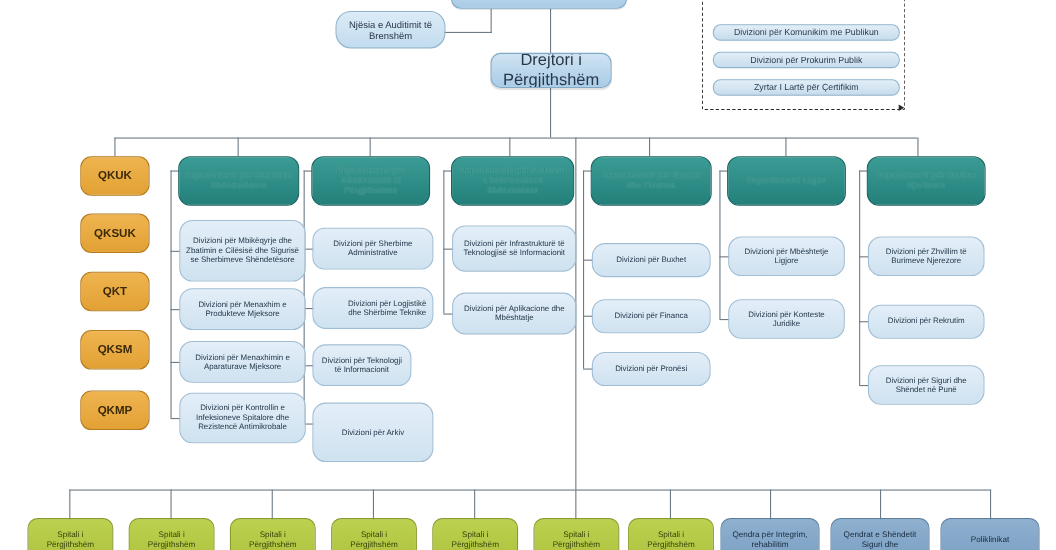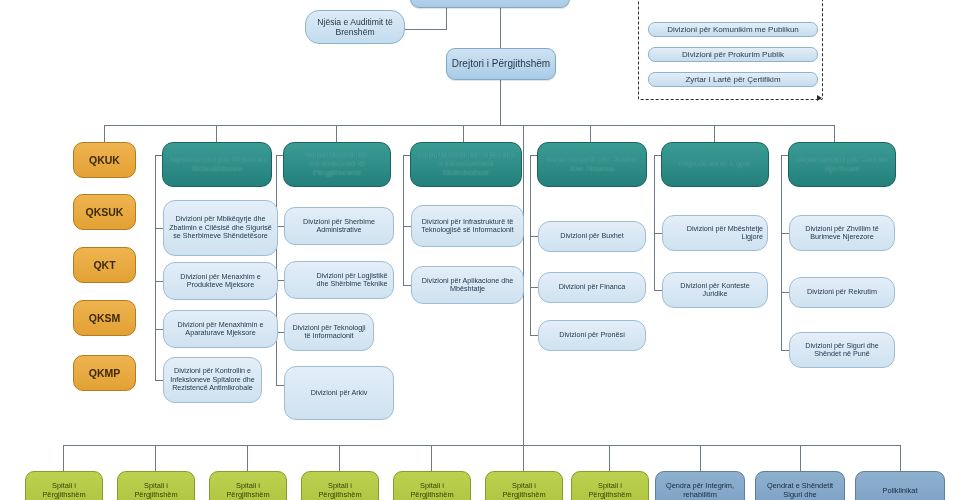--- a/index.html
+++ b/index.html
@@ -25,21 +25,21 @@
     z-index:3;
     overflow:hidden;
   }
   .node span { display:block; width:100%; }
 
   
   .lvl-top {
     background:linear-gradient(180deg,#cfe3f3 0%,#a9cbe6 100%);
     border:1px solid #7fa9c6;
     color:#27384a;
-    font-size:10px;
+    font-size:15px;
     box-shadow:0 1px 1px rgba(0,0,0,.12);
   }
   .lvl-unit {
     background:linear-gradient(180deg,#dcebf7 0%,#c2dcee 100%);
     border:1px solid #8fb3cc;
     color:#27384a;
     font-size:8.6px;
     border-radius:14px;
   }
   
@@ -193,21 +193,21 @@
   <div class="node div-box" style="left:163px; top:262px; width:115px; height:38px;">
     <span>Divizioni për Menaxhim e Produkteve Mjeksore</span>
   </div>
 
   <div class="ln lnh" style="left:155px; top:329px; width:9px;"></div>
   <div class="node div-box" style="left:163px; top:310px; width:115px; height:38px;">
     <span>Divizioni për Menaxhimin e Aparaturave  Mjeksore</span>
   </div>
 
   <div class="ln lnh" style="left:155px; top:380px; width:9px;"></div>
-  <div class="node div-box" style="left:163px; top:357px; width:99px; height:46px;">
+  <div class="node div-box" style="left:163px; top:357px; width:115px; height:46px;">
     <span>Divizioni për Kontrollin e Infeksioneve Spitalore dhe Rezistencë Antimikrobale</span>
   </div>
 
   <div class="node dept" style="left:283px; top:142px; width:108px; height:45px;">
     <span>Departamenti për Administratë të Përgjithshme</span>
   </div>
   <div class="ln lnv" style="left:276px; top:155px; height:230px;"></div>
   <div class="ln lnh" style="left:276px; top:155px; width:8px;"></div>
 
   <div class="ln lnh" style="left:276px; top:226px; width:9px;"></div>
@@ -267,21 +267,21 @@
     <span>Divizioni për Pronësi</span>
   </div>
 
   <div class="node dept" style="left:661px; top:142px; width:108px; height:45px;">
     <span>Departamenti Ligjor</span>
   </div>
   <div class="ln lnv" style="left:654px; top:155px; height:135px;"></div>
   <div class="ln lnh" style="left:654px; top:155px; width:8px;"></div>
 
   <div class="ln lnh" style="left:654px; top:233px; width:9px;"></div>
-  <div class="node div-box" style="left:662px; top:215px; width:106px; height:36px;text-align:right;">
+  <div class="node div-box" style="left:662px; top:215px; width:106px; height:36px;">
     <span>Divizioni për Mbështetje Ligjore</span>
   </div>
 
   <div class="ln lnh" style="left:654px; top:290px; width:9px;"></div>
   <div class="node div-box" style="left:662px; top:272px; width:106px; height:36px;">
     <span>Divizioni për Konteste Juridike</span>
   </div>
 
   <div class="node dept" style="left:788px; top:142px; width:108px; height:45px;">
     <span>Departamenti për Burime Njerëzore</span>

